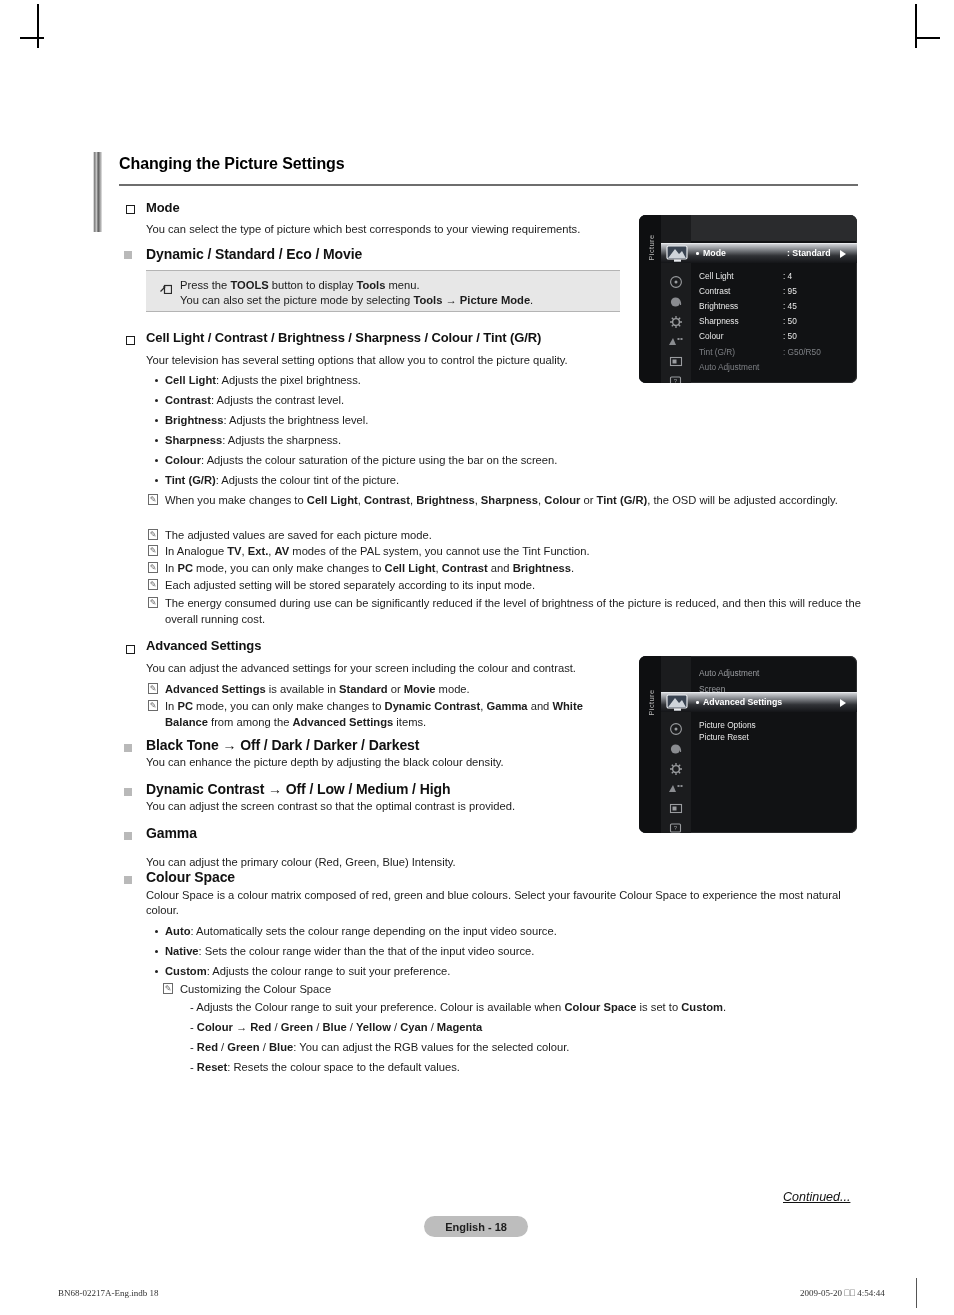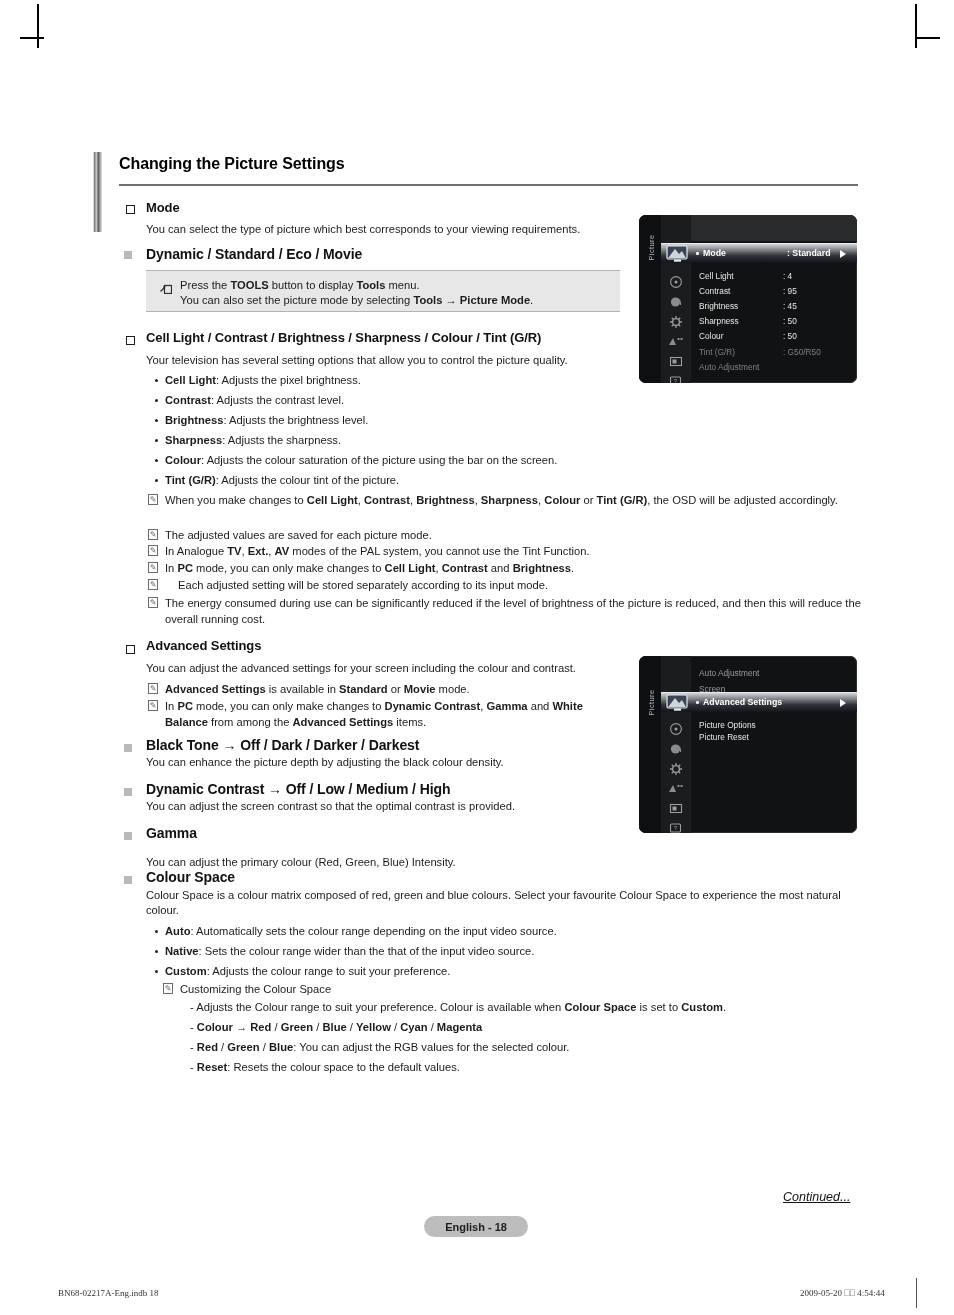--- a/index.html
+++ b/index.html
@@ -217,21 +217,21 @@
   <div id="pc-notes">
       <div class="m-note" style="left:148px;top:494px;">✎</div>
       <div class="body" style="left:165px;top:493px;width:700px;line-height:15.5px;">When you make changes to <b>Cell Light</b>, <b>Contrast</b>, <b>Brightness</b>, <b>Sharpness</b>, <b>Colour</b> or <b>Tint (G/R)</b>, the OSD will be adjusted accordingly.</div>
       <div class="m-note" style="left:148px;top:529px;">✎</div>
       <div class="body" style="left:165px;top:528px;width:700px;line-height:15.5px;">The adjusted values are saved for each picture mode.</div>
       <div class="m-note" style="left:148px;top:545px;">✎</div>
       <div class="body" style="left:165px;top:544px;width:700px;line-height:15.5px;">In Analogue <b>TV</b>, <b>Ext.</b>, <b>AV</b> modes of the PAL system, you cannot use the Tint Function.</div>
       <div class="m-note" style="left:148px;top:562px;">✎</div>
       <div class="body" style="left:165px;top:561px;width:700px;line-height:15.5px;">In <b>PC</b> mode, you can only make changes to <b>Cell Light</b>, <b>Contrast</b> and <b>Brightness</b>.</div>
       <div class="m-note" style="left:148px;top:579px;">✎</div>
-      <div class="body" style="left:178px;top:578px;width:700px;line-height:15.5px;">Each adjusted setting will be stored separately according to its input mode.</div>
+      <div class="body" style="left:165px;top:578px;width:700px;line-height:15.5px;">Each adjusted setting will be stored separately according to its input mode.</div>
       <div class="m-note" style="left:148px;top:597px;">✎</div>
       <div class="body" style="left:165px;top:596px;width:700px;line-height:15.5px;">The energy consumed during use can be significantly reduced if the level of brightness of the picture is reduced, and then this will reduce the overall running cost.</div>
     </div>
 
   <div class="m-box" style="left:126px;top:645px;"></div>
   <div class="body h-topic" style="left:146px;top:639px;">Advanced Settings</div>
   <div class="body" style="left:146px;top:661px;width:500px;">You can adjust the advanced settings for your screen including the colour and contrast.</div>
   <div id="as-notes">
       <div class="m-note" style="left:148px;top:683px;">✎</div>
       <div class="body" style="left:165px;top:682px;width:440px;line-height:15.5px;"><b>Advanced Settings</b> is available in <b>Standard</b> or <b>Movie</b> mode.</div>

